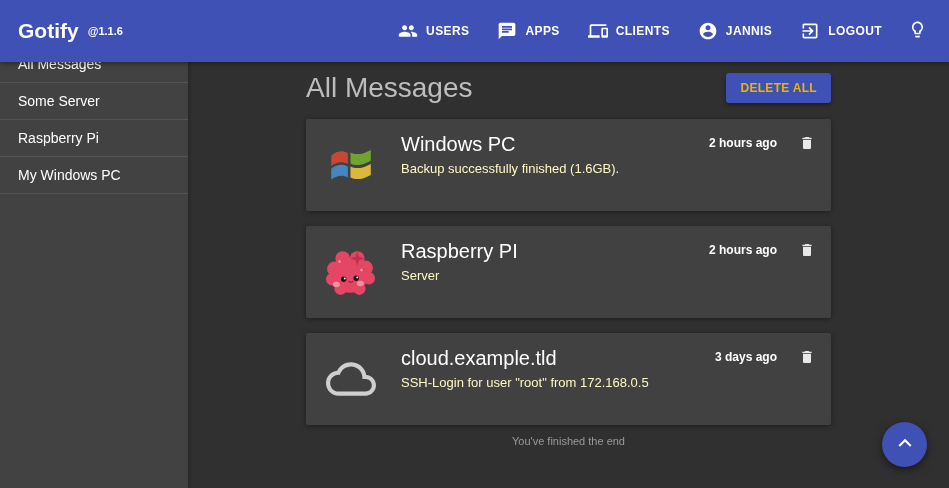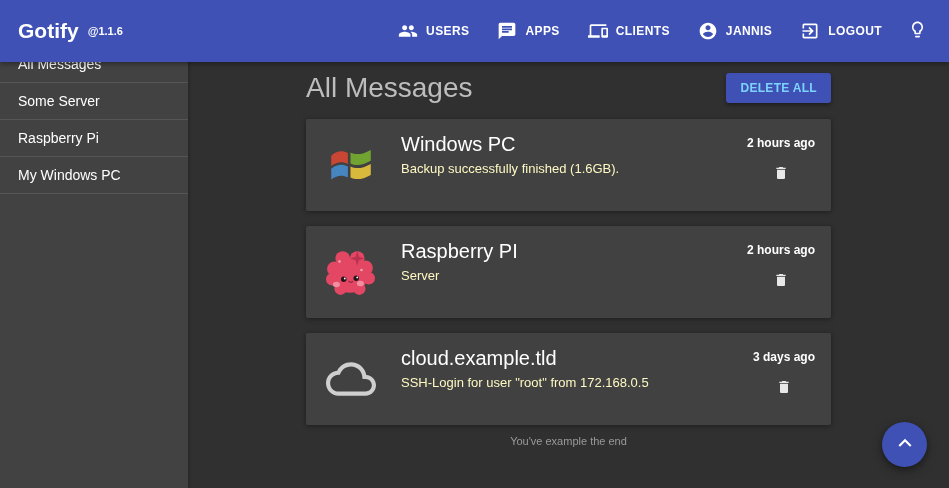--- a/index.html
+++ b/index.html
@@ -48,21 +48,21 @@
   }
   
   .main { position: absolute; top: 46px; left: 188px; right: 0; bottom: 0; overflow: hidden; }
   .content { width: 525px; margin: 0 auto; }
   .header-row {
     margin-top: 26px;
     display: flex; align-items: center; justify-content: space-between;
   }
   .page-title { font-size: 28px; font-weight: 400; color: #bdbdbd; }
   .delete-all-btn {
-    background: #3f51b5; color: #7dd3fc;
+    background: #3f51b5; color: #eab308;
     border: none; border-radius: 3px;
     font-family: inherit; font-size: 12px; font-weight: bold; letter-spacing: .3px;
     padding: 8px 14px;
     box-shadow: 0 2px 4px rgba(0,0,0,.4);
     cursor: pointer;
   }
   .card {
     margin-top: 15px;
     height: 92px;
     background: #414141;
@@ -70,21 +70,21 @@
     box-shadow: 0 1px 5px rgba(0,0,0,.4);
     display: flex; align-items: center;
     padding: 12px 16px 12px 20px;
   }
   .card:first-of-type { margin-top: 19px; }
   .app-icon { width: 50px; height: 50px; flex-shrink: 0; margin-right: 25px; }
   .app-icon svg { display: block; width: 100%; height: 100%; }
   .msg-text { flex: 1; align-self: flex-start; padding-top: 1px; }
   .msg-title { font-size: 20px; font-weight: 400; color: #fff; line-height: 1.25; margin-bottom: 4px; }
   .msg-body { font-size: 13px; color: #fef9c3; }
-  .msg-right { display: flex; align-items: center; gap: 12px; align-self: flex-start; padding-top: 3px; flex-direction: column; }
+  .msg-right { display: flex; align-items: flex-end; gap: 22px; align-self: flex-start; padding-top: 3px; }
   .msg-time { font-size: 12px; font-weight: bold; color: #fff; line-height: 18px; }
   .trash-btn { background: none; border: none; padding: 0; cursor: pointer; line-height: 0; }
   .end-text { text-align: center; font-size: 11px; color: #9a9a9a; margin-top: 10px; }
   
   .fab {
     position: absolute; right: 22px; bottom: 21px;
     width: 45px; height: 45px; border-radius: 50%;
     background: #3f51b5; border: none;
     box-shadow: 0 3px 8px rgba(0,0,0,.5);
     display: flex; align-items: center; justify-content: center;
@@ -245,21 +245,21 @@
         <button class="trash-btn">
           <span>
             <svg width="16" height="18" viewBox="0 0 24 24" fill="#e8e8e8">
                 <path d="M6 19c0 1.1.9 2 2 2h8c1.1 0 2-.9 2-2V7H6v12zM19 4h-3.5l-1-1h-5l-1 1H5v2h14V4z"></path>
               </svg>
           </span>
         </button>
       </div>
     </div>
 
-    <div class="end-text">You've example the end</div>
+    <div class="end-text">You've finished the end</div>
   </div>
 </main>
 
 <button class="fab">
   <span>
     <svg width="26" height="26" viewBox="0 0 24 24" fill="#fff">
         <path d="M7.41 15.41L12 10.83l4.59 4.58L18 14l-6-6-6 6z"></path>
       </svg>
   </span>
 </button>

